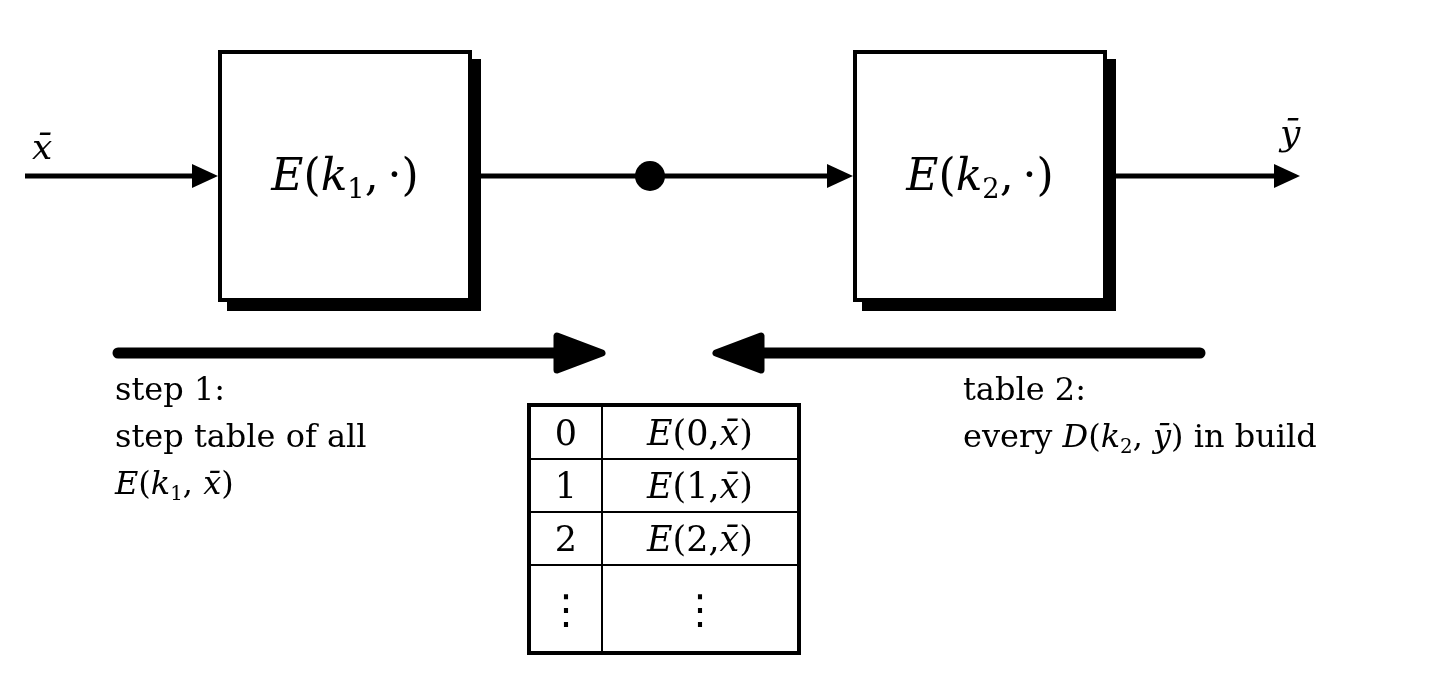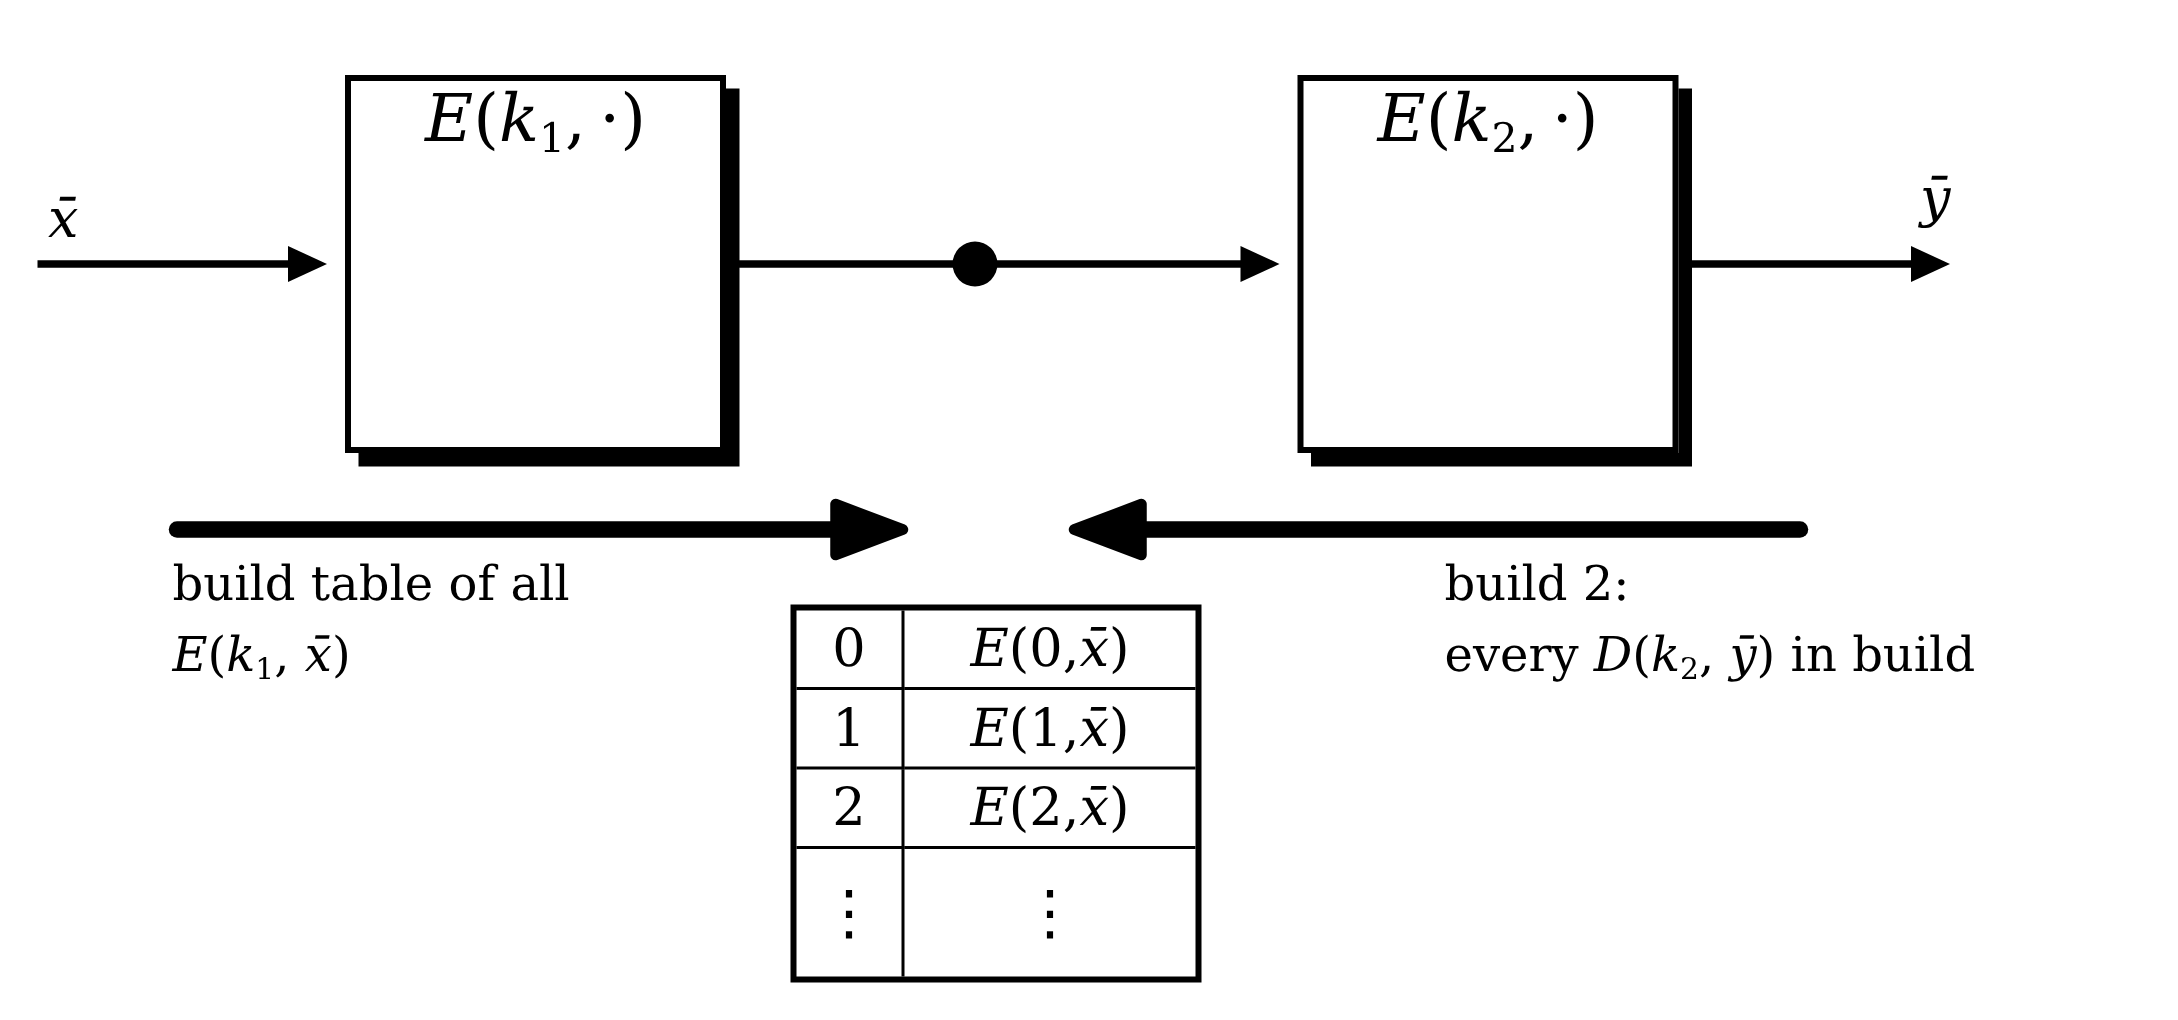--- a/index.html
+++ b/index.html
@@ -6,21 +6,21 @@
   #canvas{
     position:relative;width:1452px;height:680px;background:#ffffff;color:#000;
     font-family:"DejaVu Serif","Liberation Serif","DejaVu Sans",serif;
     overflow:hidden;
   }
   svg.overlay{position:absolute;left:0;top:0;}
   .enc-box{
     position:absolute;top:50px;width:246px;height:244px;
     border:4px solid #000;background:#fff;
     box-shadow:9px 9px 0 #000;
-    display:flex;justify-content:center;margin-left:12px;
+    display:flex;align-items:center;justify-content:center;
   }
   #box1{left:218px;}
   #box2{left:853px;}
   .box-label{font-size:44px;white-space:nowrap;}
   .it{font-style:italic;}
   .sub{font-size:0.62em;vertical-align:-0.28em;}
   .io-label{position:absolute;font-size:36px;font-style:italic;}
   #input-label{left:32px;top:126px;}
   #output-label{left:1280px;top:112px;}
   .note{position:absolute;font-size:32px;line-height:47px;white-space:nowrap;}
@@ -74,26 +74,27 @@
     <div class="box-label"><span class="it">E</span><span>(</span><span class="it">k</span><span class="sub">1</span><span>, ·)</span></div>
   </div>
 
   <div class="enc-box" id="box2">
     <div class="box-label"><span class="it">E</span><span>(</span><span class="it">k</span><span class="sub">2</span><span>, ·)</span></div>
   </div>
 
   <div class="io-label" id="output-label">ȳ</div>
 
   <div class="note" id="step1-note">
-    <div>build table of all</div>
+    <div>step 1:</div>
+    <div>step table of all</div>
     <div><span class="it">E</span><span>(</span><span class="it">k</span><span class="sub">1</span><span>, </span><span class="it">x̄</span><span>)</span></div>
   </div>
 
   <div class="note" id="step2-note">
-    <div>build 2:</div>
+    <div>table 2:</div>
     <div><span>every </span><span class="it">D</span><span>(</span><span class="it">k</span><span class="sub">2</span><span>, </span><span class="it">ȳ</span><span>)</span><span> in build</span></div>
   </div>
 
   <div class="lookup-table">
     <div class="tcell tkey rline">0</div>
     <div class="tcell rline">
         <span class="it">E</span>
         <span>(0, </span>
         <span class="it">x̄</span>
         <span>)</span>

